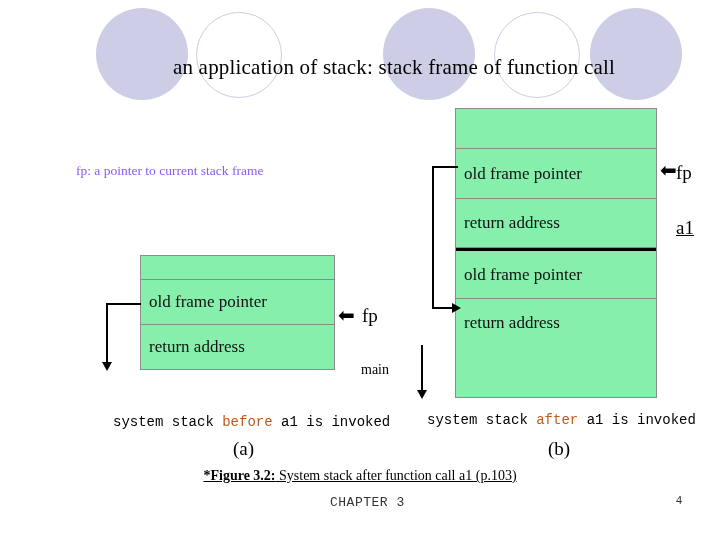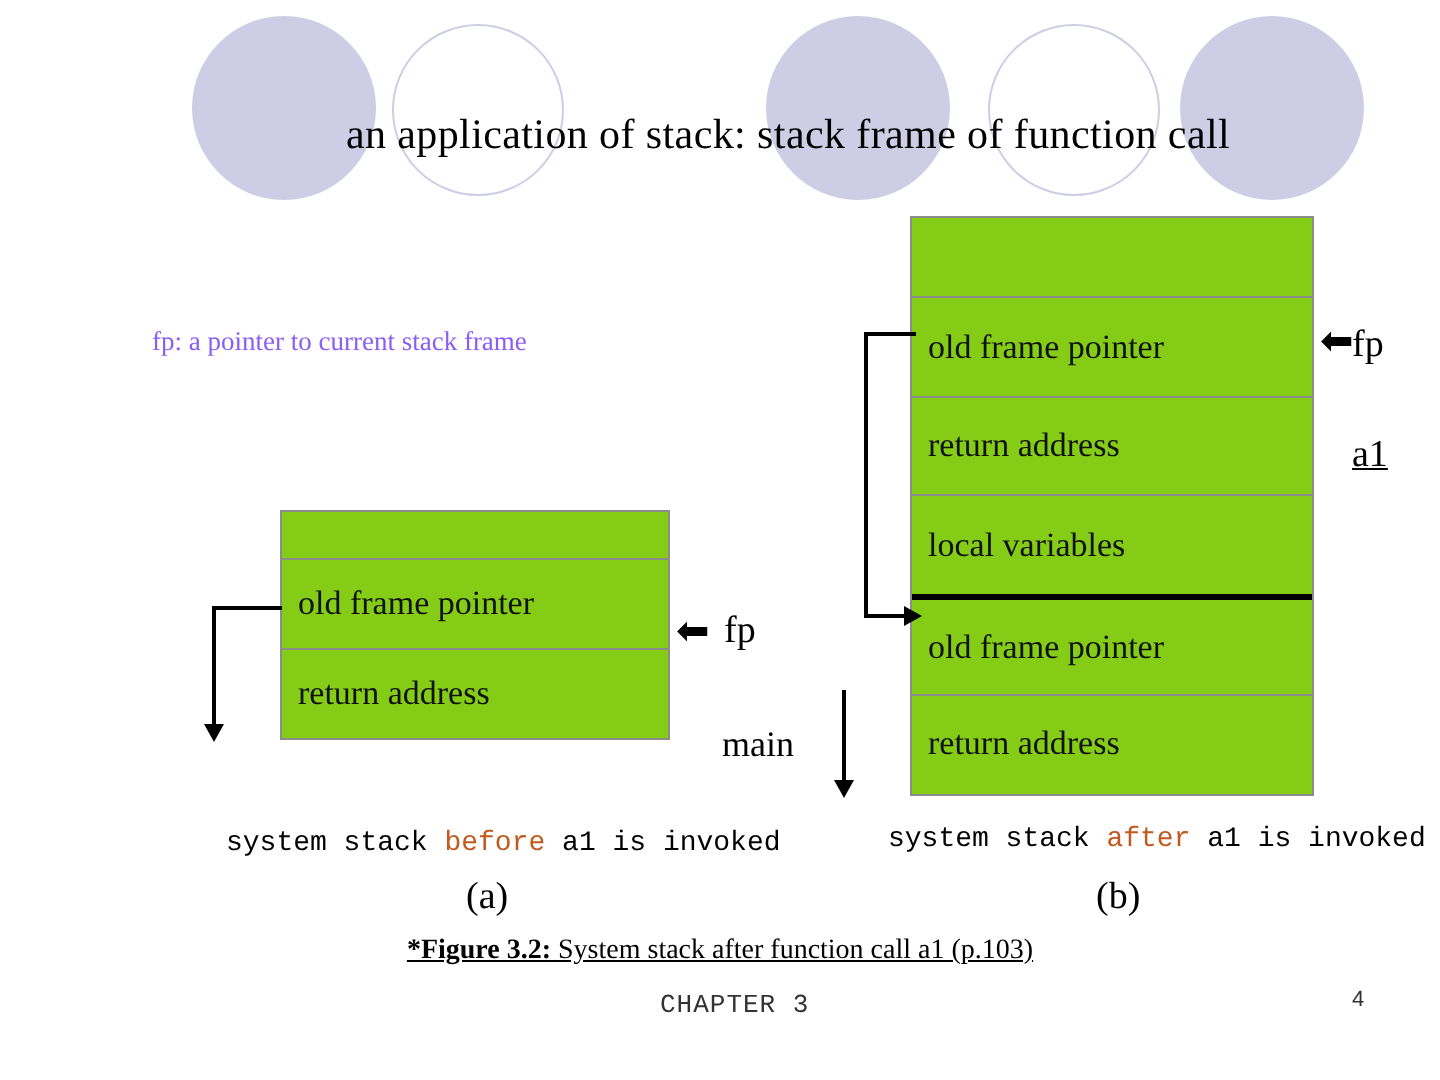--- a/index.html
+++ b/index.html
@@ -48,21 +48,21 @@
     top: 163px;
     font-size: 13.5px;
     font-family: "Liberation Serif", serif;
     color: #8b5cf6;
     white-space: nowrap;
   }
   
   .stack {
     position: absolute;
     border: 1px solid #8c8c8c;
-    background: #84cc16;
+    background: #86efac;
     box-sizing: border-box;
   }
   .cell {
     box-sizing: border-box;
     border-bottom: 1px solid #8c8c8c;
     font-family: "Liberation Serif", serif;
     font-size: 17px;
     color: #111;
     padding-left: 8px;
     display: flex;
@@ -117,21 +117,21 @@
     font-size: 19px;
   }
   .lbl-a1 {
     font-size: 19px;
     text-decoration: underline;
   }
   .lbl-fp-mid {
     font-size: 19px;
   }
   .lbl-main {
-    font-size: 18px;
+    font-size: 14px;
   }
   .caption {
     position: absolute;
     font-size: 14px;
     font-family: Liberation Mono, monospace;
     color: #000;
     white-space: nowrap;
   }
   .caption .hl {
     color: #c05a1e;
@@ -188,21 +188,20 @@
   <div class="circle filled" style="left:590px; top:8px; width:92px; height:92px;"></div>
 
   <div class="title">an application of stack: stack frame of function call</div>
 
   <div class="fp-note">fp: a pointer to current stack frame</div>
 
   <div class="stack" style="left:455px; top:108px; width:202px; height:290px;">
     <div class="cell" style="height:40px;"></div>
     <div class="cell" style="height:50px;">old frame pointer</div>
     <div class="cell" style="height:49px;">return address</div>
-    <div class="cell" style="height:49px; border-bottom:none;">local variables</div>
     <div class="cell thick-top" style="height:51px;">old frame pointer</div>
     <div class="cell last" style="height:48px;">return address</div>
   </div>
 
   <div class="arrow-left" style="left:660px; top:160px;">⬅</div>
   <div class="label lbl-fp-right" style="left:676px; top:162px;">fp</div>
 
   <div class="label lbl-a1" style="left:676px; top:217px;">a1</div>
 
   <div class="hline" style="left:432px; top:166px; width:26px;"></div>
@@ -224,21 +223,21 @@
   <div class="label lbl-fp-mid" style="left:362px; top:305px;">fp</div>
 
   <div class="label lbl-main" style="left:361px; top:362px;">main</div>
 
   <div class="vline" style="left:421px; top:345px; height:48px;"></div>
   <div class="arrowhead-down" style="left:417px; top:390px;"></div>
 
   <div class="caption" style="left:113px; top:414px;">
     <span>system stack </span><span class="hl">before</span><span> a1 is invoked</span>
   </div>
-  <div class="caption" style="left:444px; top:412px;">
+  <div class="caption" style="left:427px; top:412px;">
     <span>system stack </span><span class="hl">after</span><span> a1 is invoked</span>
   </div>
 
   <div class="subcap" style="left:233px; top:438px;">(a)</div>
   <div class="subcap" style="left:548px; top:438px;">(b)</div>
 
   <div class="figline">
     <u><b>*Figure 3.2:</b><span> System stack after function call a1 (p.103)</span></u>
   </div>
 

